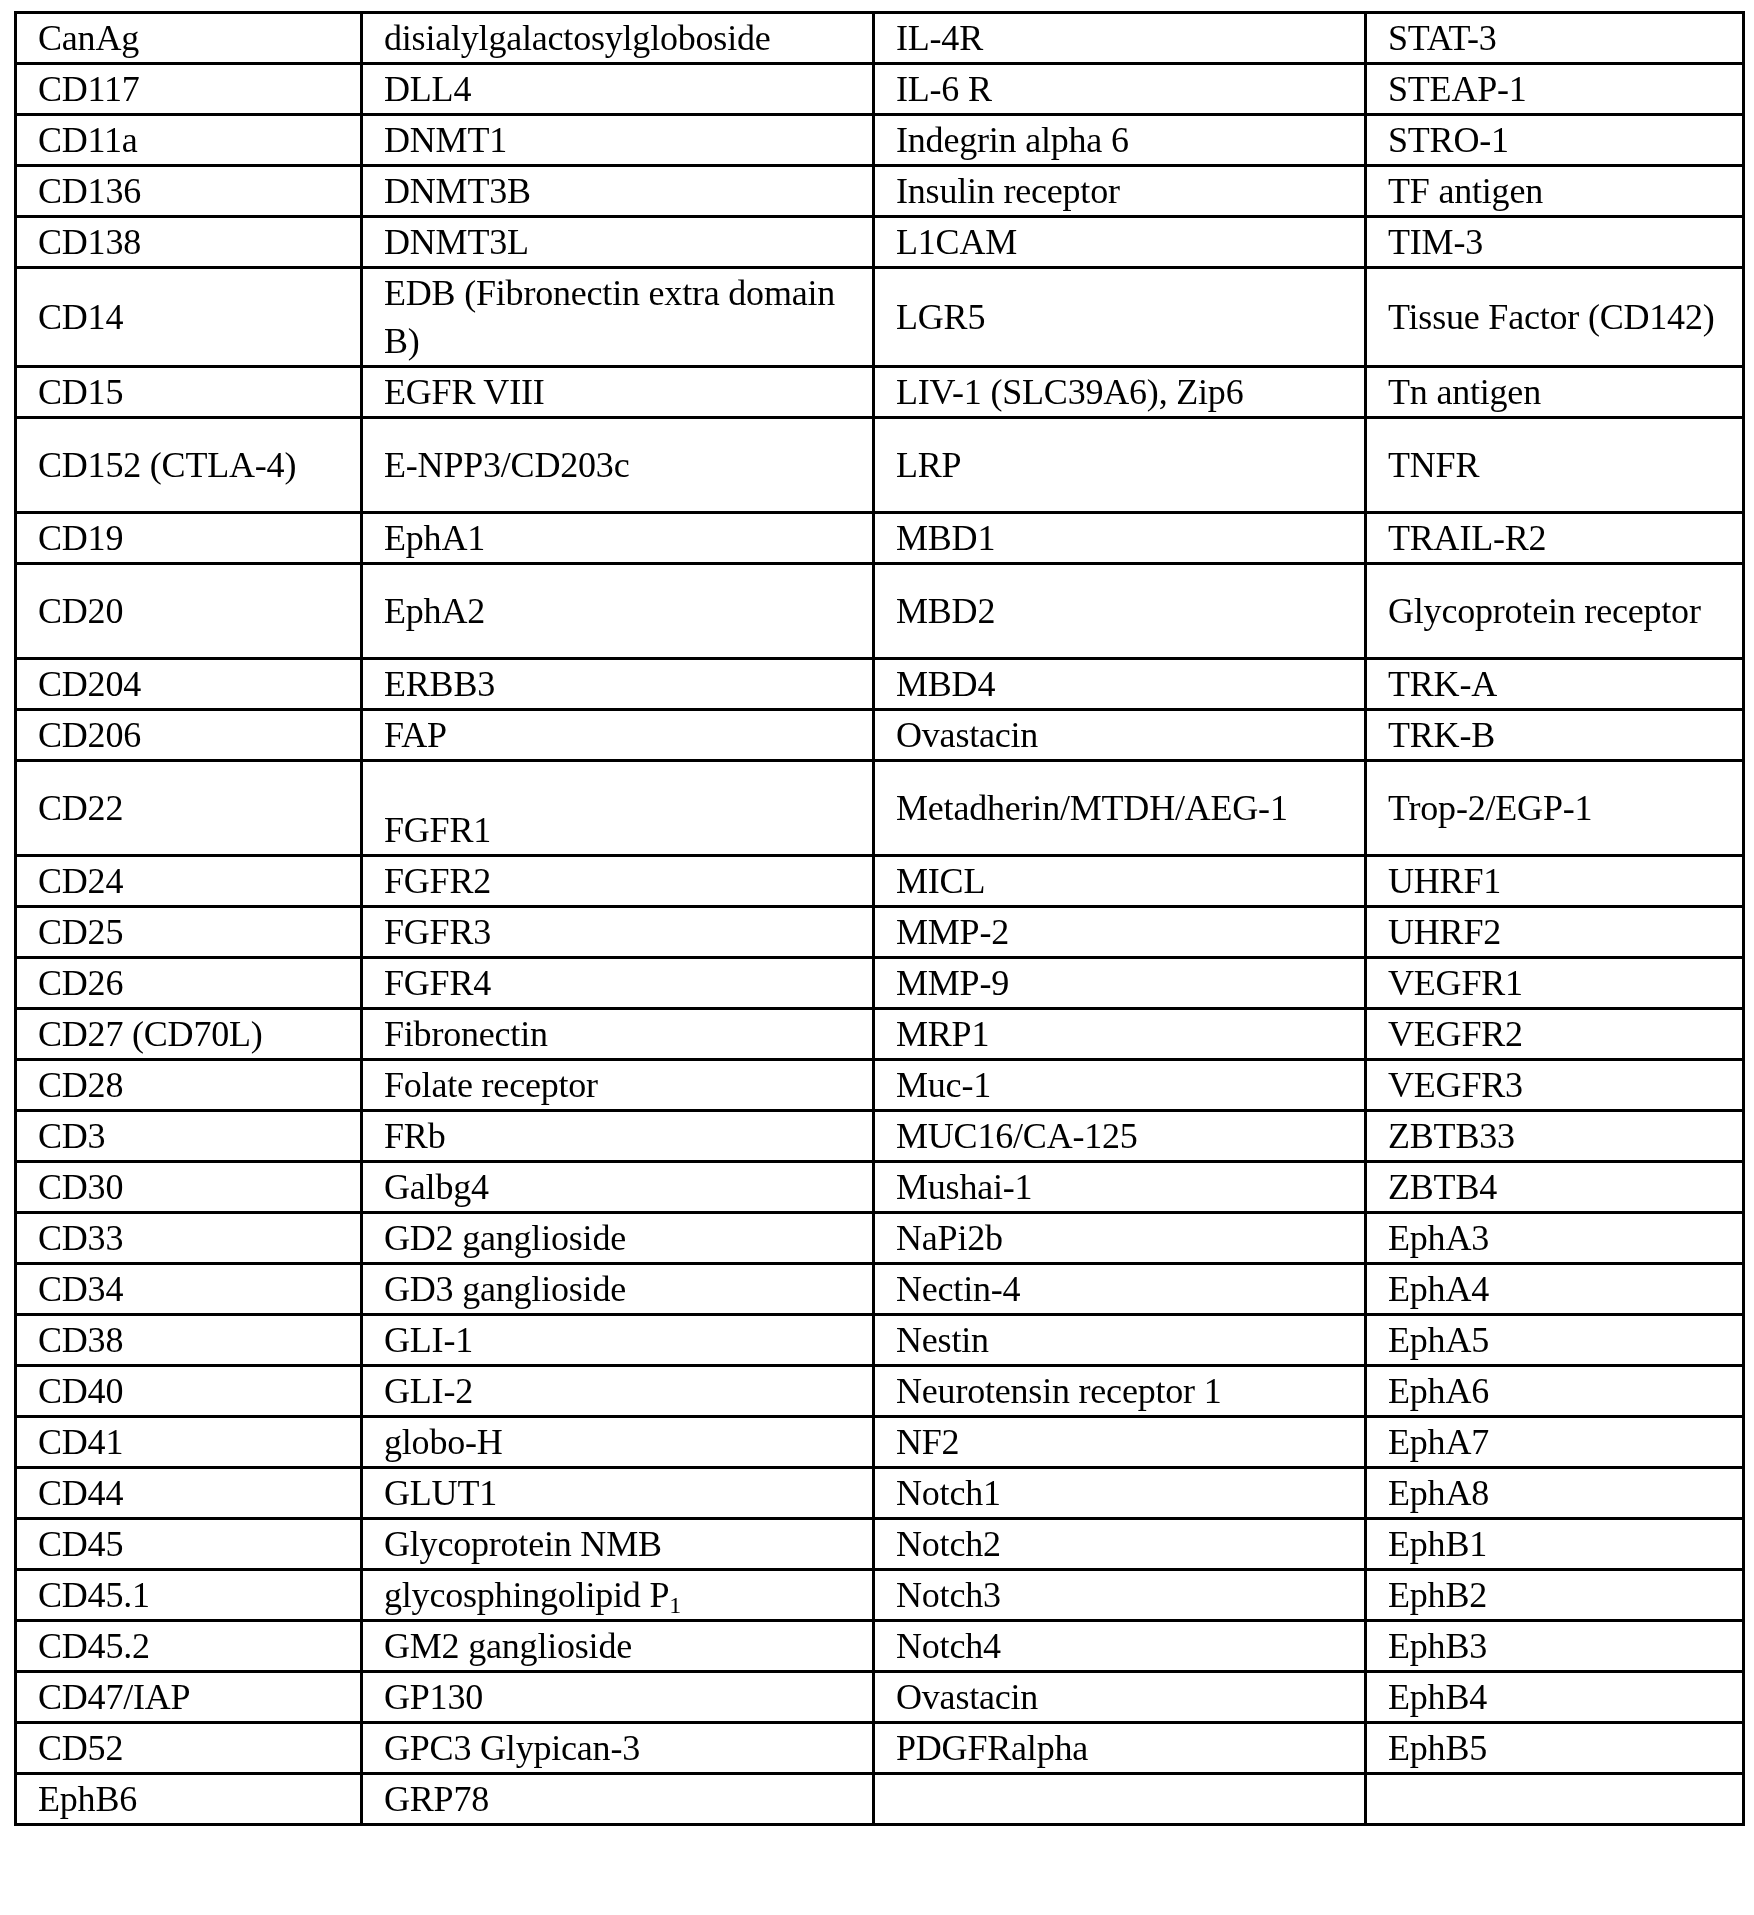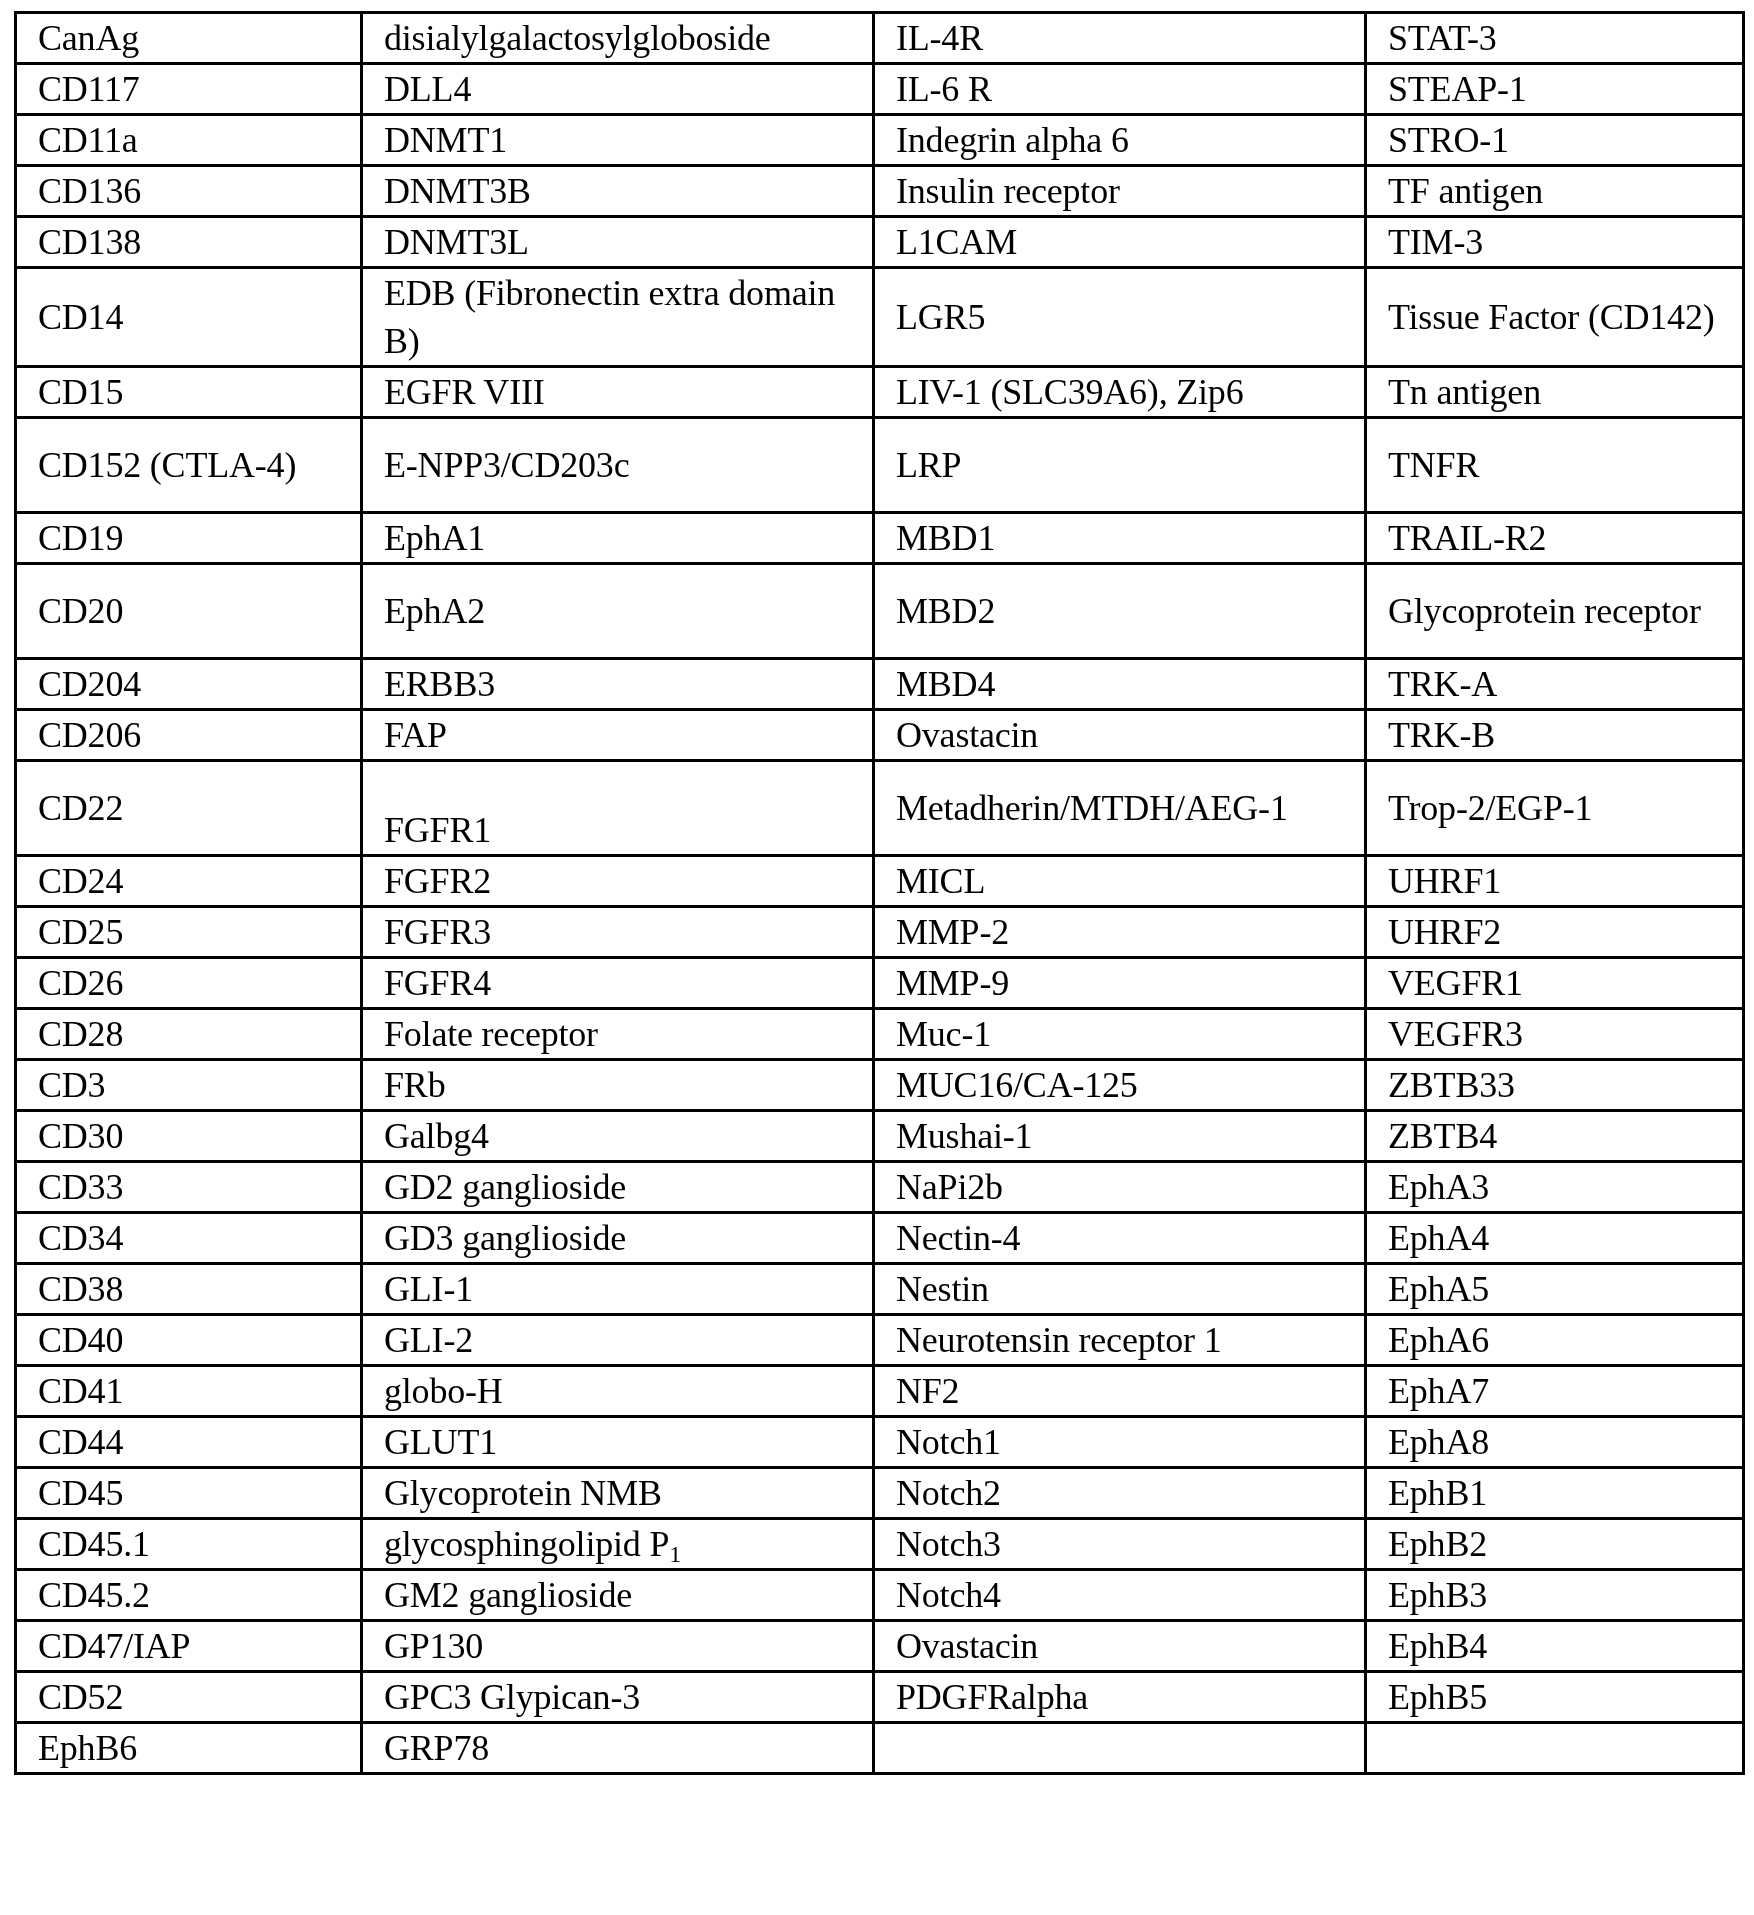--- a/index.html
+++ b/index.html
@@ -147,20 +147,26 @@
         <td><span>MMP-2</span></td>
         <td><span>UHRF2</span></td>
       </tr>
       <tr>
         <td><span>CD26</span></td>
         <td><span>FGFR4</span></td>
         <td><span>MMP-9</span></td>
         <td><span>VEGFR1</span></td>
       </tr>
       <tr>
+        <td><span>CD27 (CD70L)</span></td>
+        <td><span>Fibronectin</span></td>
+        <td><span>MRP1</span></td>
+        <td><span>VEGFR2</span></td>
+      </tr>
+      <tr>
         <td><span>CD28</span></td>
         <td><span>Folate receptor</span></td>
         <td><span>Muc-1</span></td>
         <td><span>VEGFR3</span></td>
       </tr>
       <tr>
         <td><span>CD3</span></td>
         <td><span>FRb</span></td>
         <td><span>MUC16/CA-125</span></td>
         <td><span>ZBTB33</span></td>

